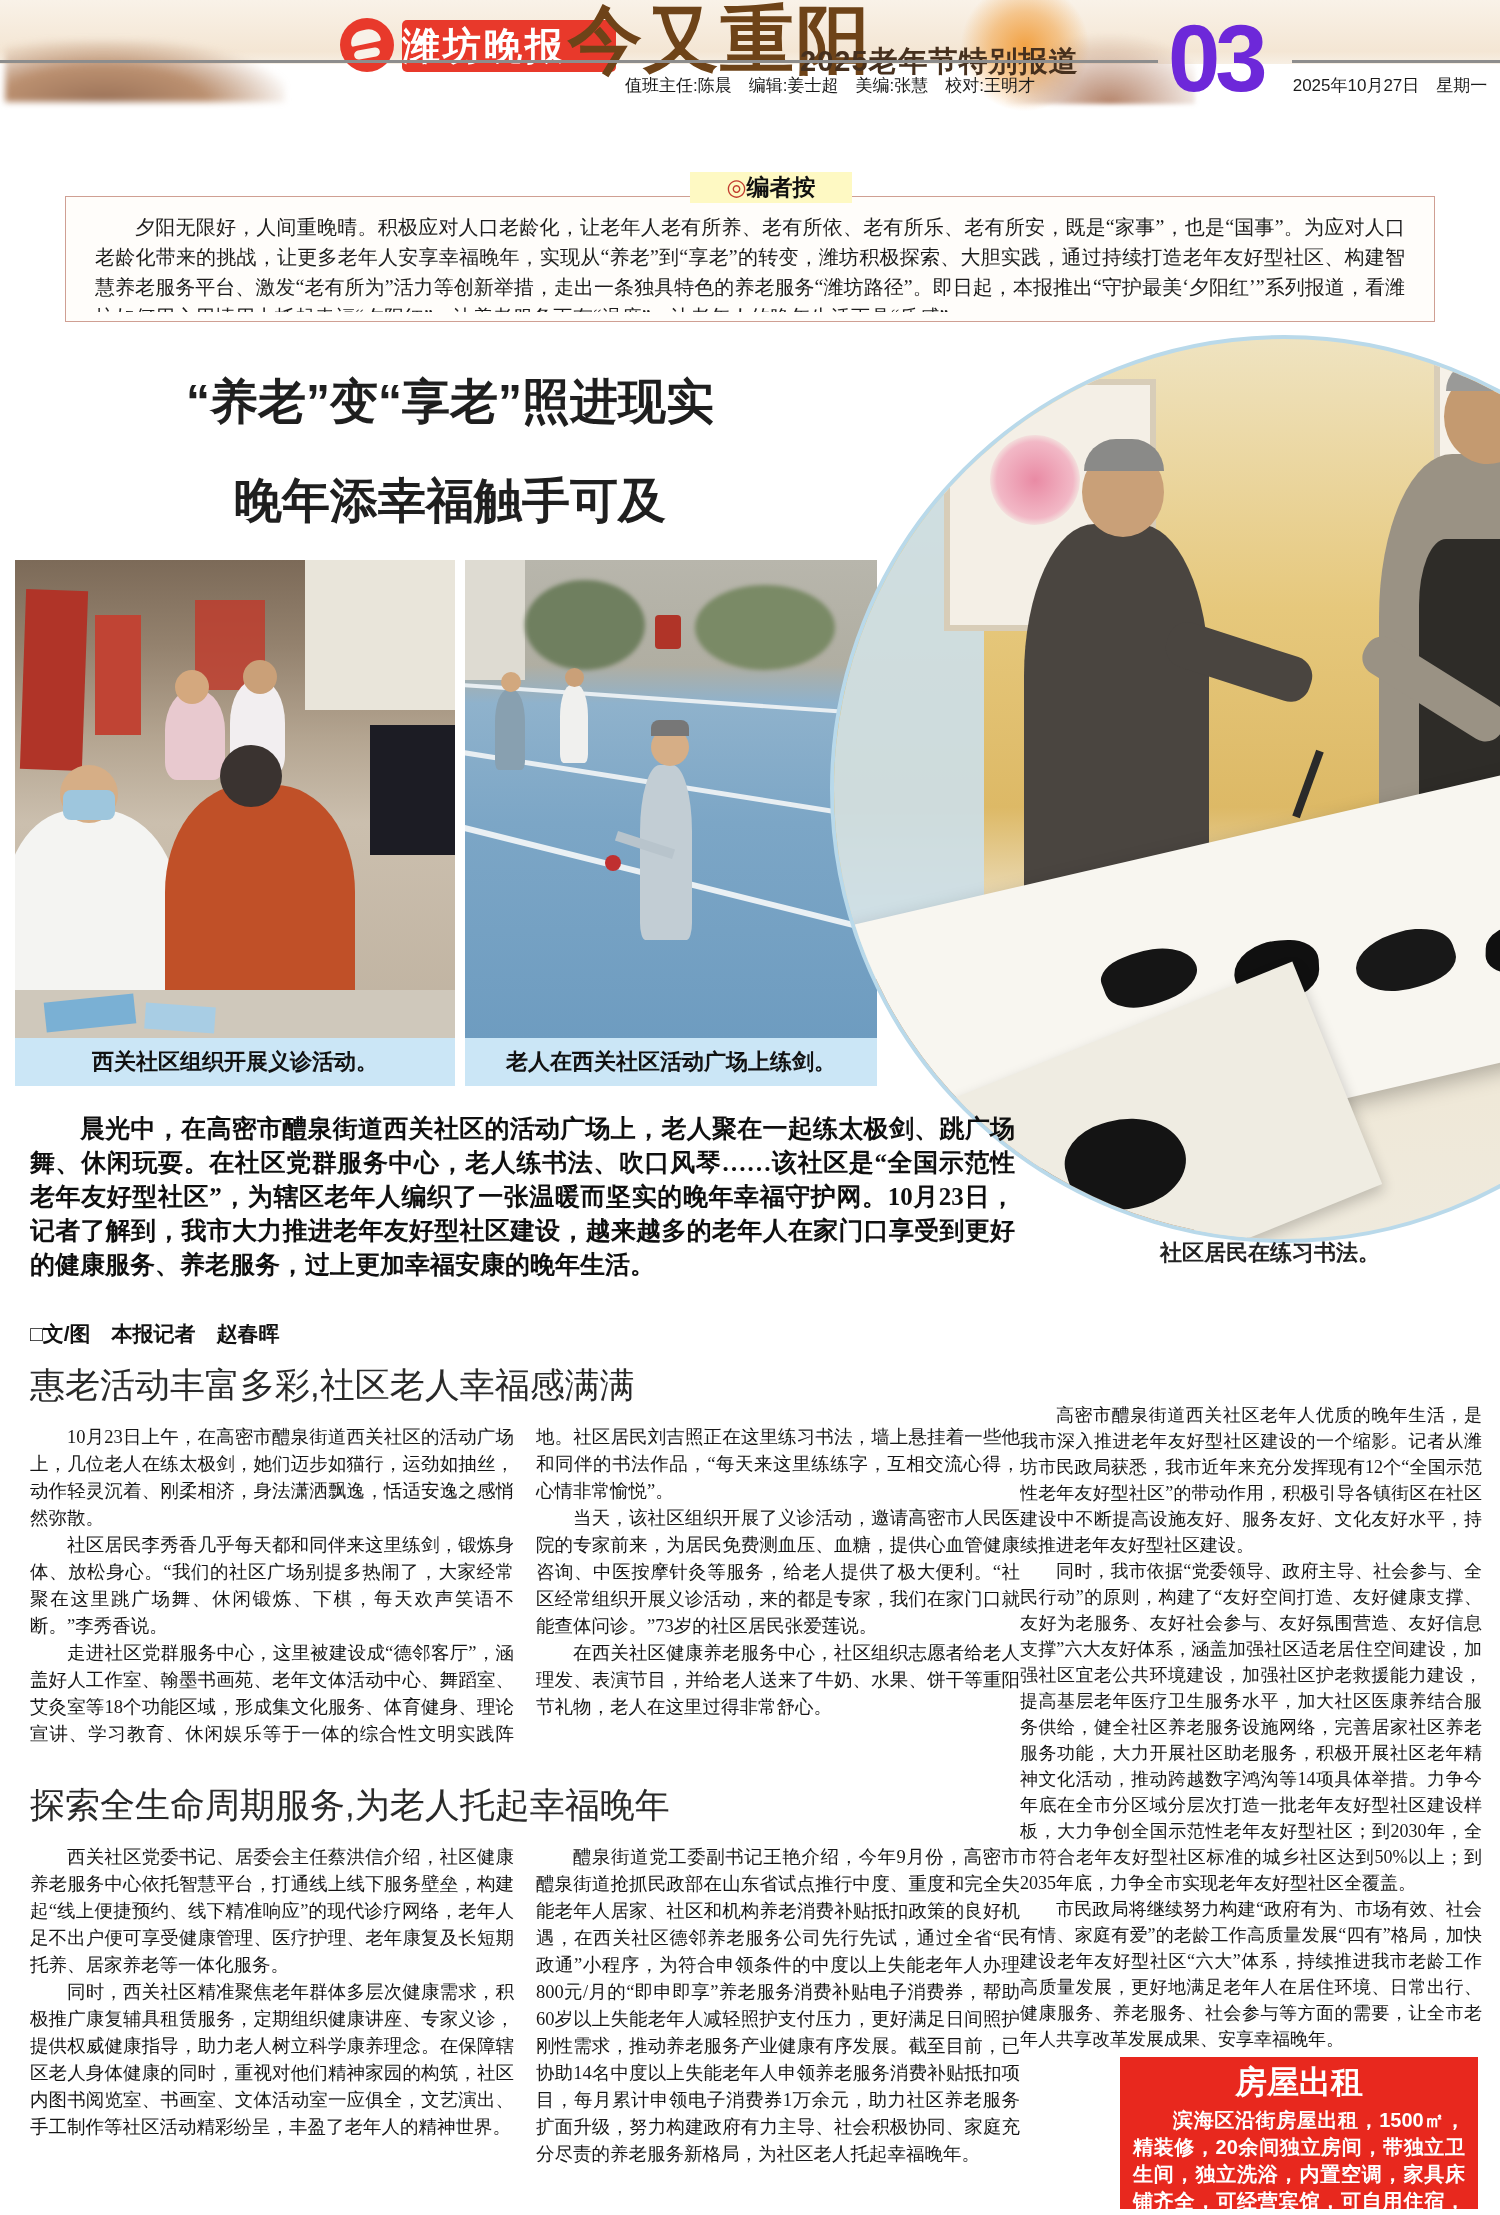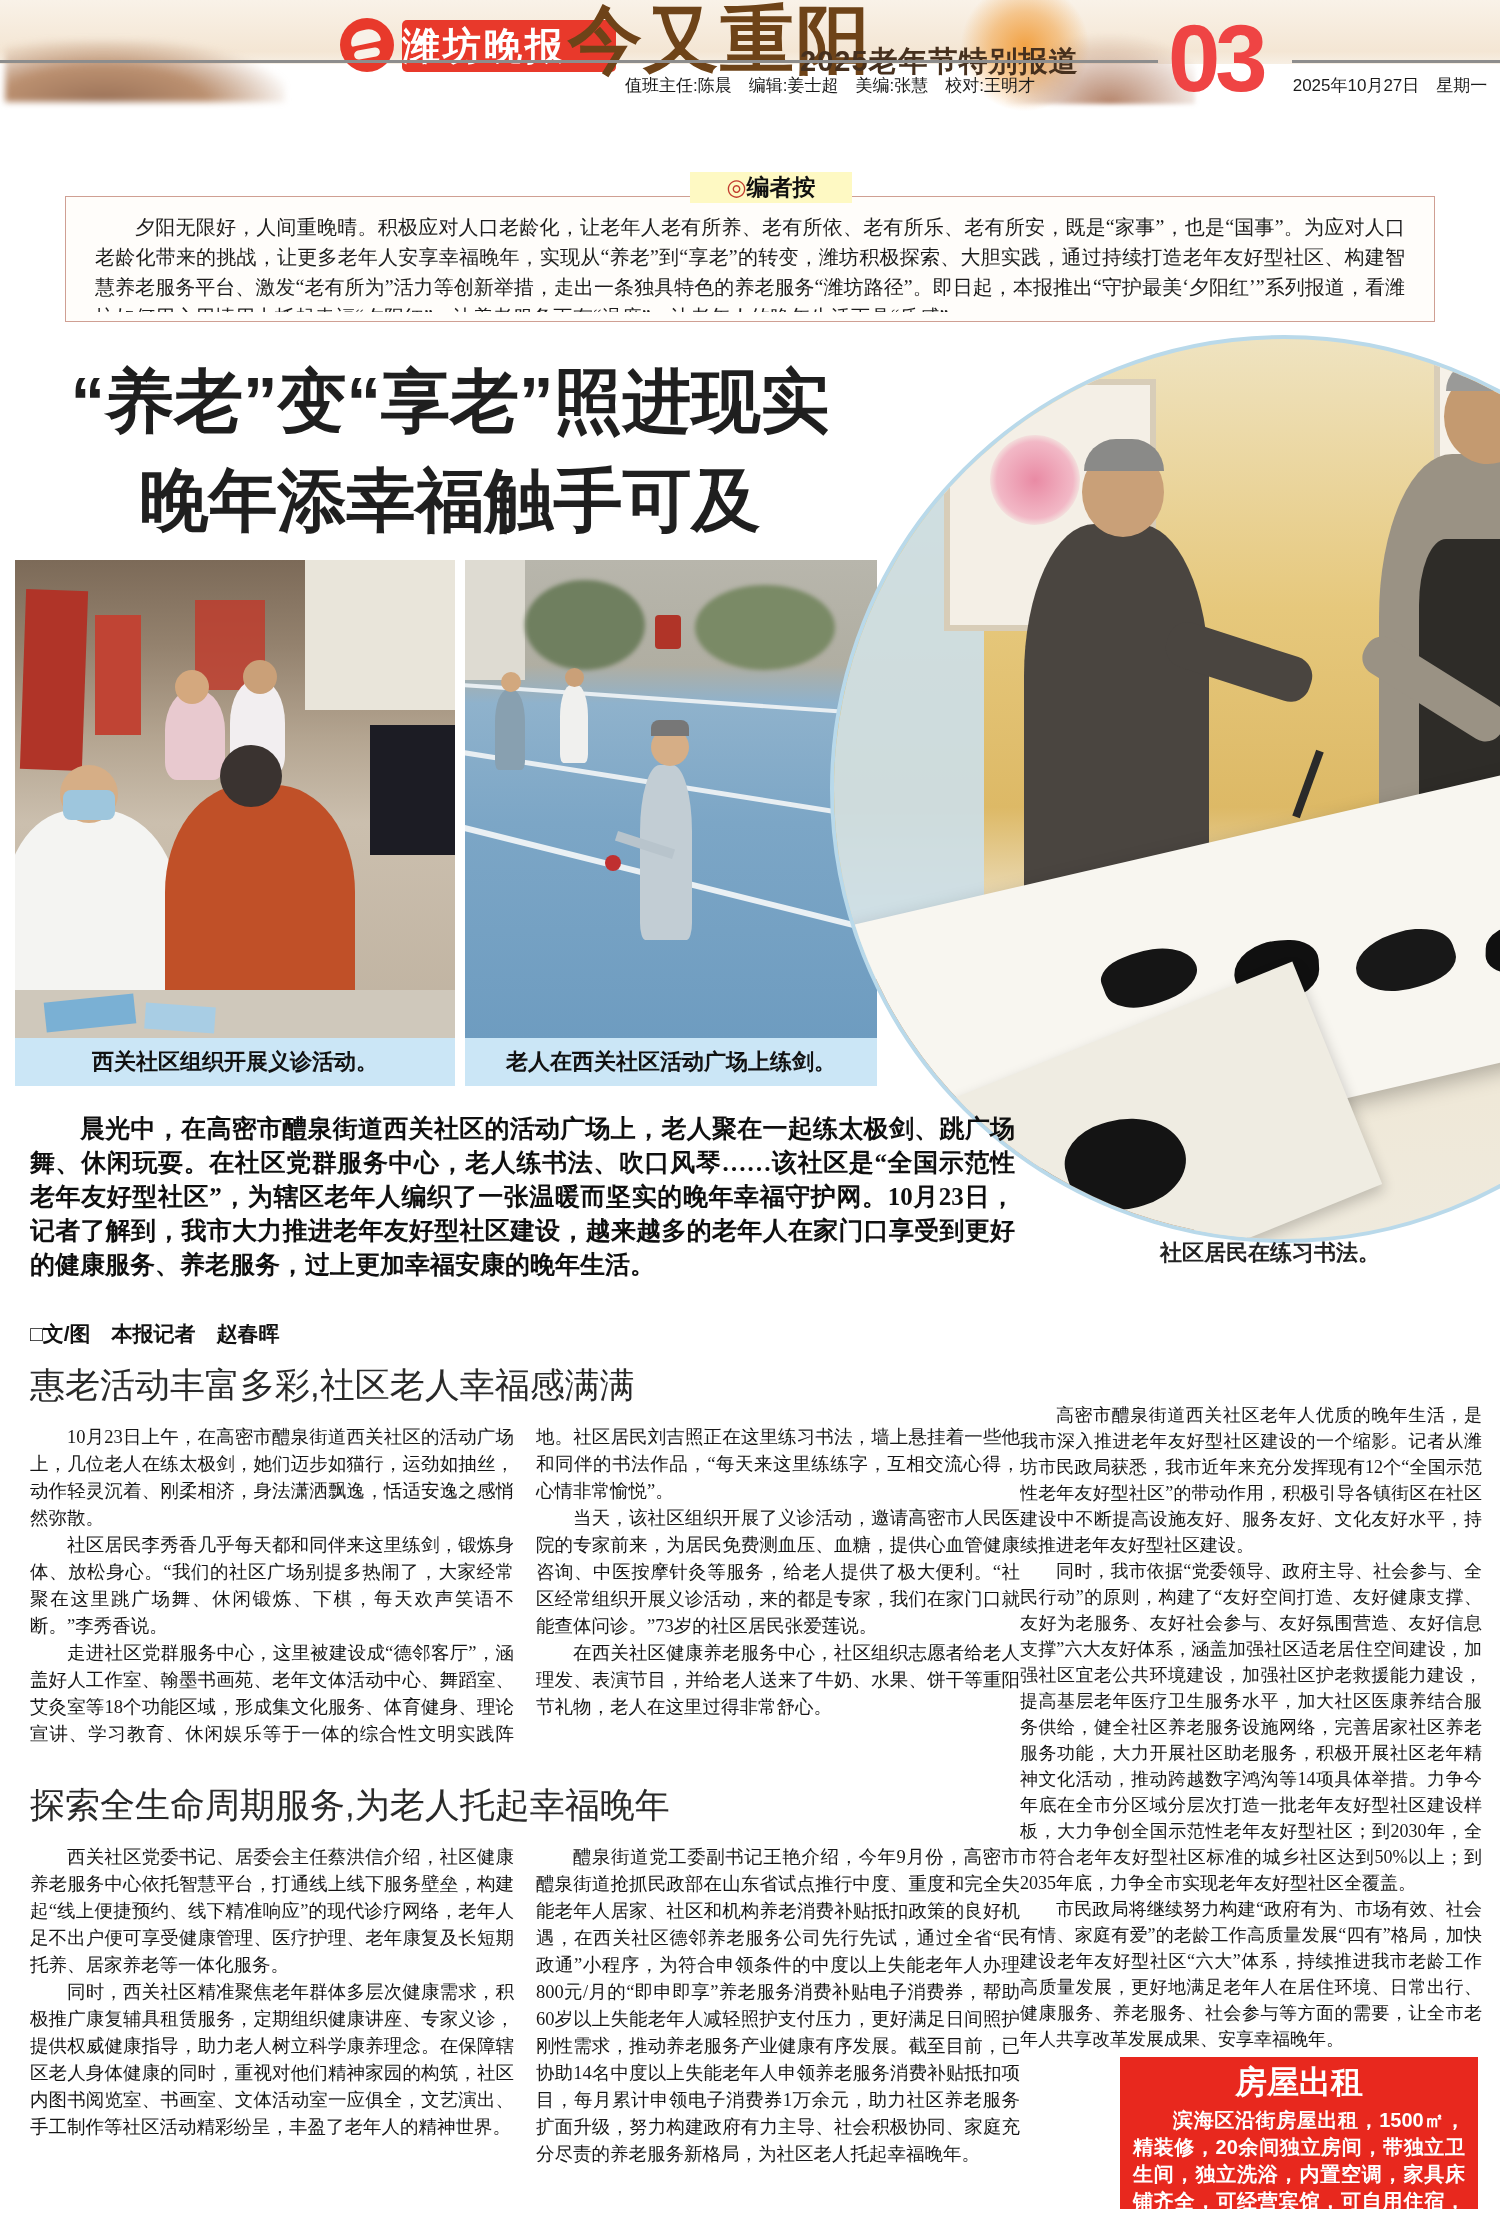--- a/index.html
+++ b/index.html
@@ -14,34 +14,34 @@
   .sun{left:960px;top:-18px;width:130px;height:130px;background:radial-gradient(circle,#f2a244 0%,rgba(242,162,68,.55) 38%,rgba(242,162,68,0) 70%);}
   .mtn-right{left:1005px;top:34px;width:190px;height:70px;background:radial-gradient(ellipse at 55% 100%,#b5846a 0%,rgba(181,132,106,0) 72%);filter:blur(2px);}
   .logo-circle{left:340px;top:18px;width:54px;height:54px;border-radius:50%;background:#e8392b;}
   .logo-circle:after{content:"";position:absolute;left:10px;top:12px;width:30px;height:14px;border-radius:14px 14px 2px 2px;background:#f8f1e8;transform:rotate(-12deg);}
   .logo-circle:before{content:"";position:absolute;left:14px;top:31px;width:26px;height:9px;border-radius:6px;background:#f8f1e8;transform:rotate(-10deg);}
   .paper-box{left:402px;top:20px;width:214px;height:52px;background:#e8392b;border-radius:5px;
              color:#fff;font-size:38px;font-weight:bold;line-height:53px;letter-spacing:3px;}
   .special-title{left:568px;top:-6px;width:330px;height:86px;font-size:74px;font-weight:bold;color:#6e4318;
                  letter-spacing:2px;line-height:92px;white-space:nowrap;}
   .special-sub{left:800px;top:42px;font-size:29px;font-weight:bold;color:#46301e;letter-spacing:1px;white-space:nowrap;}
-  .page-num{left:1168px;top:12px;font-size:94px;font-weight:bold;color:#ef4444;letter-spacing:-5px;line-height:94px;}
+  .page-num{left:1168px;top:12px;font-size:94px;font-weight:bold;color:#6d28d9;letter-spacing:-5px;line-height:94px;}
   .rule-l{left:0;top:60px;width:1158px;height:3px;background:#8d8d8d;}
   .rule-r{left:1292px;top:60px;width:208px;height:3px;background:#8d8d8d;}
   .staff{left:540px;top:74px;width:580px;font-size:17px;color:#1a1a1a;text-align:center;white-space:nowrap;}
   .dateline{left:1280px;top:74px;width:220px;font-size:17px;color:#1a1a1a;text-align:center;white-space:nowrap;}
 
   
   .ed-box{left:65px;top:196px;width:1368px;height:124px;border:1px solid #cf9f93;background:#fffdfa;}
   .ed-title{left:690px;top:172px;width:150px;text-align:center;background:#fef9c3;font-size:23px;font-weight:bold;white-space:nowrap;padding:0 6px;}
   .ed-title .mk{color:#c23b2e;}
   .ed-text{left:95px;top:212px;width:1310px;height:100px;font-size:20px;line-height:30px;text-align:justify;text-indent:2em;color:#1c1c1c;overflow:hidden;}
 
   
-  .headline{left:0;top:352px;width:900px;text-align:center;font-weight:900;font-size:69px;line-height:99px;color:#1f1f1f;letter-spacing:0;}
+  .headline{left:0;top:352px;width:900px;text-align:center;font-weight:900;font-size:48px;line-height:99px;color:#1f1f1f;letter-spacing:0;}
 
   
   .photo{overflow:hidden;background:#c8bfb2;}
   .cap{background:#cbe6f6;text-align:center;font-size:22px;font-weight:600;line-height:48px;color:#111;
        font-family:"Liberation Sans","DejaVu Sans",sans-serif;}
   .circle-photo{left:830px;top:335px;width:900px;height:900px;border-radius:50%;border:4px solid #b9d9ea;overflow:hidden;
                 background:linear-gradient(180deg,#efe3c0 0%,#e6c87c 30%,#ddb966 52%,#efe6d2 66%,#efeadd 100%);}
   .circ-cap{left:1040px;top:1238px;width:460px;text-align:center;font-size:22px;font-weight:600;color:#222;
             font-family:"Liberation Sans","DejaVu Sans",sans-serif;}
 

